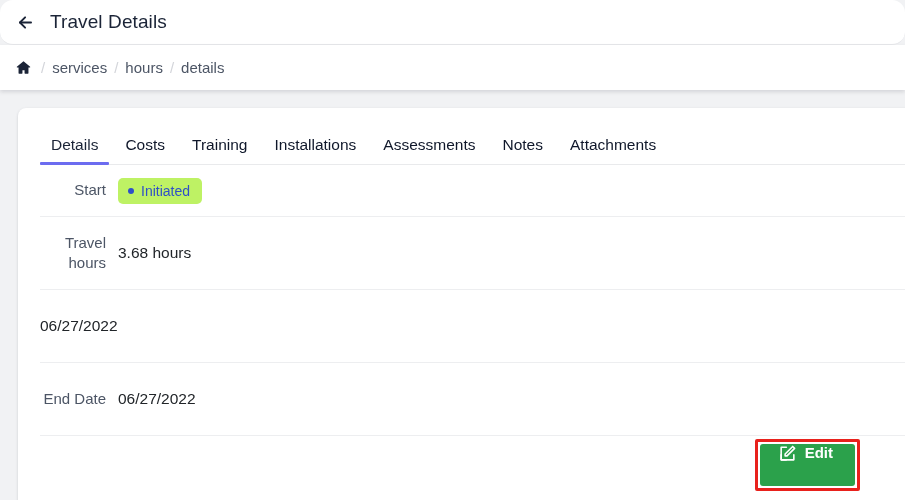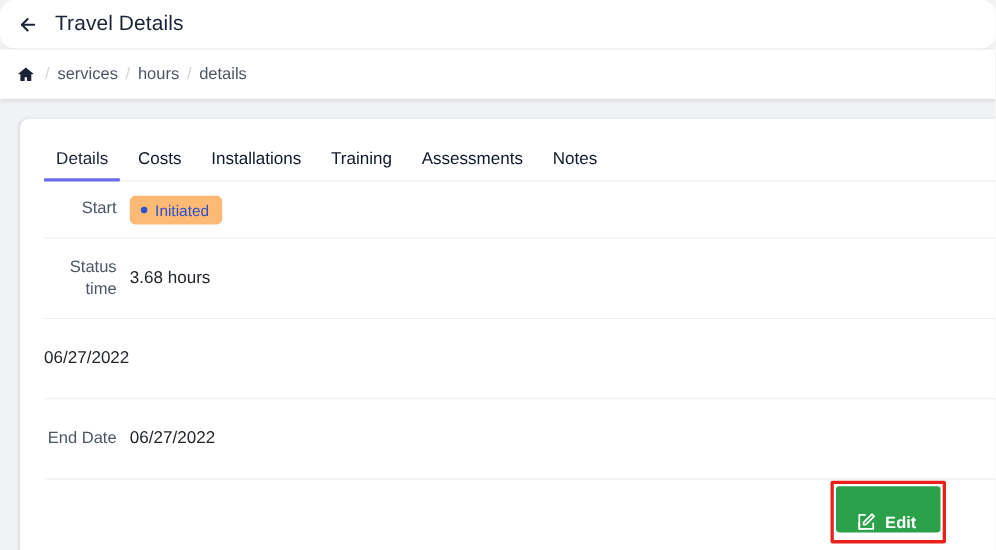--- a/index.html
+++ b/index.html
@@ -142,21 +142,21 @@
   }
   .row-value {
     font-size: 15.5px;
     color: #212529;
   }
   .row-tall { min-height: 73px; }
 
   .badge {
     display: inline-flex;
     align-items: center;
-    background: #fdba74;
+    background: #bef264;
     color: #2f50c8;
     border-radius: 5px;
     padding: 5px 12px 5px 10px;
     font-size: 14px;
   }
   .badge-dot {
     width: 6px; height: 6px;
     border-radius: 50%;
     background: #2f50c8;
     margin-right: 7px;
@@ -182,21 +182,21 @@
     background: #2ba14b;
     color: #ffffff;
     border: none;
     border-radius: 3px;
     height: 42px;
     padding: 0 22px 0 18px;
     font-size: 15px;
     font-weight: 700;
     font-family: "Liberation Sans", sans-serif;
     display: inline-flex;
-    align-items: flex-end;
+    align-items: flex-start;
     gap: 8px;
     cursor: pointer;
   }
   .edit-btn svg { display: block; }
 </style>
 </head>
 <body>
 
 <div class="topbar">
   <div class="back-arrow">
@@ -221,38 +221,39 @@
   <span class="crumb-sep">/</span>
   <span class="crumb-link">details</span>
 </div>
 
 <div class="page-body">
   <div class="card">
 
     <div class="tabs">
       <div class="tab active">Details</div>
       <div class="tab">Costs</div>
+      <div class="tab">Training</div>
       <div class="tab">Installations</div>
-      <div class="tab">Training</div>
       <div class="tab">Assessments</div>
       <div class="tab">Notes</div>
+      <div class="tab">Attachments</div>
     </div>
 
     <div class="row">
       <div class="row-label">Start</div>
       <div class="row-value">
         <span class="badge">
           <span class="badge-dot"></span>
           <span>Initiated</span>
         </span>
       </div>
     </div>
 
     <div class="row row-tall">
-      <div class="row-label">Status time</div>
+      <div class="row-label">Travel hours</div>
       <div class="row-value">3.68 hours</div>
     </div>
 
     <div class="row row-tall">
       <div class="row-value">06/27/2022</div>
     </div>
 
     <div class="row row-tall">
       <div class="row-label">End Date</div>
       <div class="row-value">06/27/2022</div>

